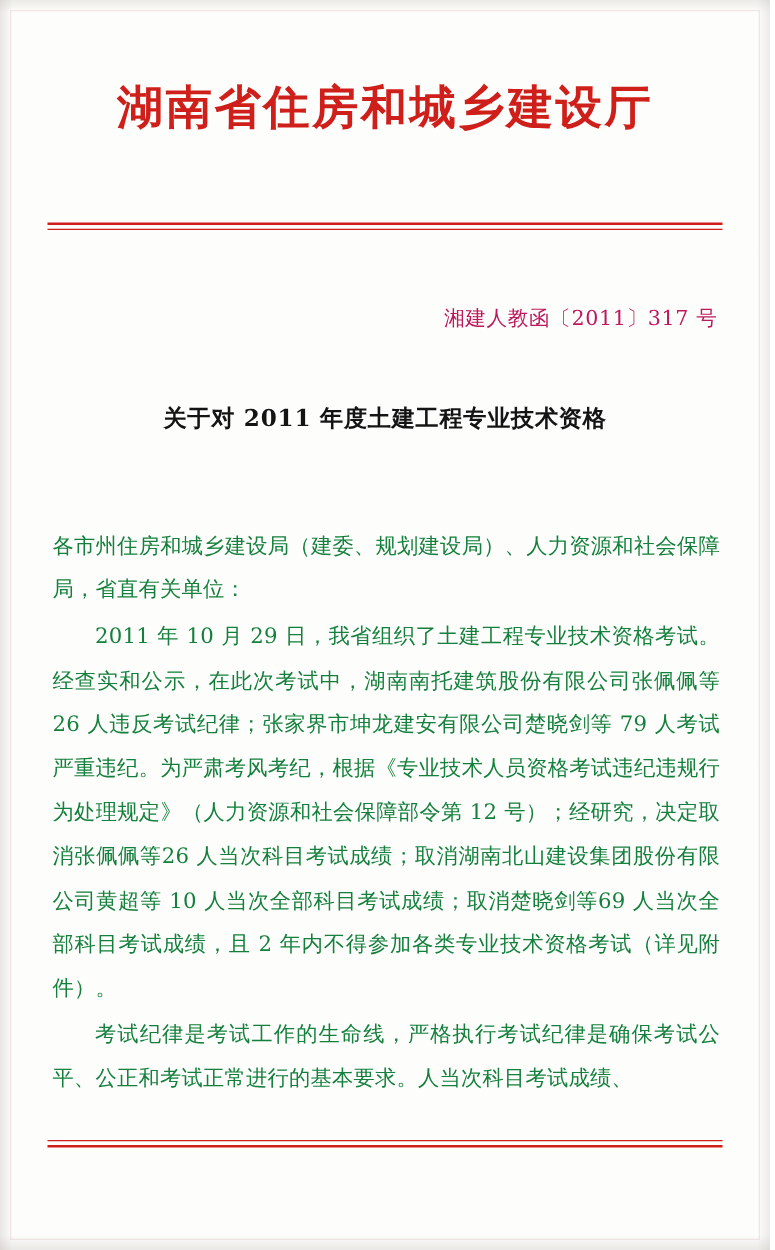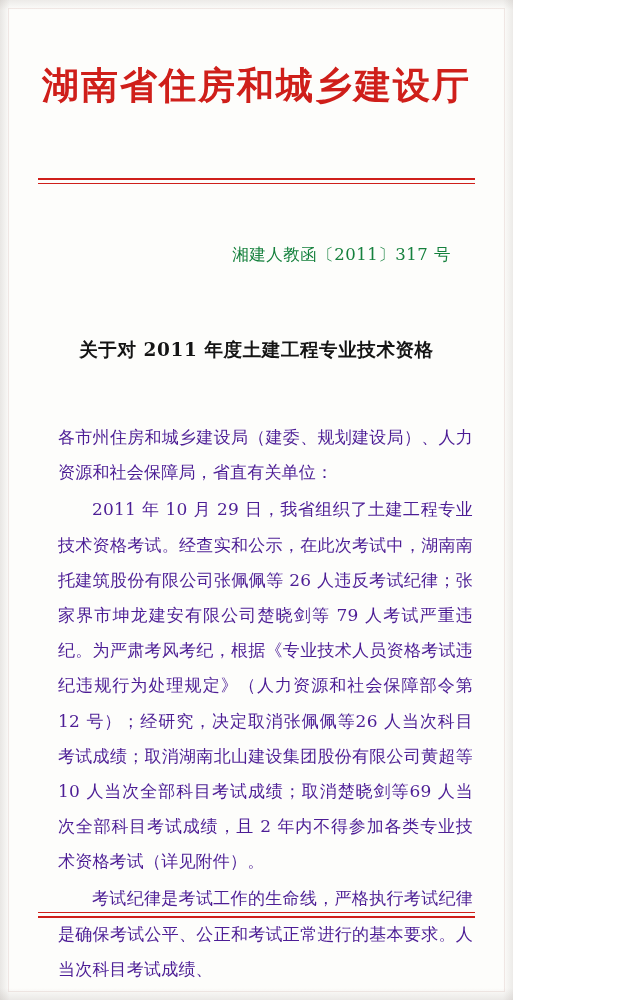--- a/index.html
+++ b/index.html
@@ -9,21 +9,21 @@
   body {
     width: 620px;
     height: 1000px;
     background: #ffffff;
     font-family: "DejaVu Serif", "Liberation Serif", serif;
     overflow: hidden;
   }
 
   .page {
     position: relative;
-    width: 513px;
+    width: 616px;
     height: 1000px;
     background: #fdfdfb;
     box-sizing: border-box;
   }
 
   
   .scan-edge {
     position: absolute;
     left: 8px;
     top: 8px;
@@ -66,56 +66,56 @@
     height: 3px;
   }
   .rule-thin {
     height: 1px;
     background: #cf1f1a;
   }
 
   
   .doc-number {
     position: absolute;
-    right: 62px;
+    right: 42px;
     top: 244px;
     font-size: 16.5px;
-    color: #15803d;
+    color: #be185d;
     letter-spacing: 0.5px;
     white-space: nowrap;
   }
 
   
   .title-block {
     position: absolute;
     left: 0;
     right: 0;
-    top: 332px;
+    top: 318px;
     text-align: center;
   }
   .title-block .t-line {
     font-size: 18.5px;
     font-weight: 700;
     color: #141414;
     line-height: 1.92;
     letter-spacing: 0.6px;
   }
 
   
   .body-block {
     position: absolute;
     left: 42px;
     right: 40px;
     top: 420px;
   }
   .body-block p {
-    margin: 0 0 2px 16px;
+    margin: 0 0 2px 0;
     font-size: 17px;
     line-height: 2.07;
-    color: #4c1d95;
+    color: #15803d;
     text-align: justify;
     text-justify: inter-character;
     letter-spacing: 0.2px;
   }
   .body-block p.indent {
     text-indent: 2em;
   }
 
   
   .rule-bottom {

